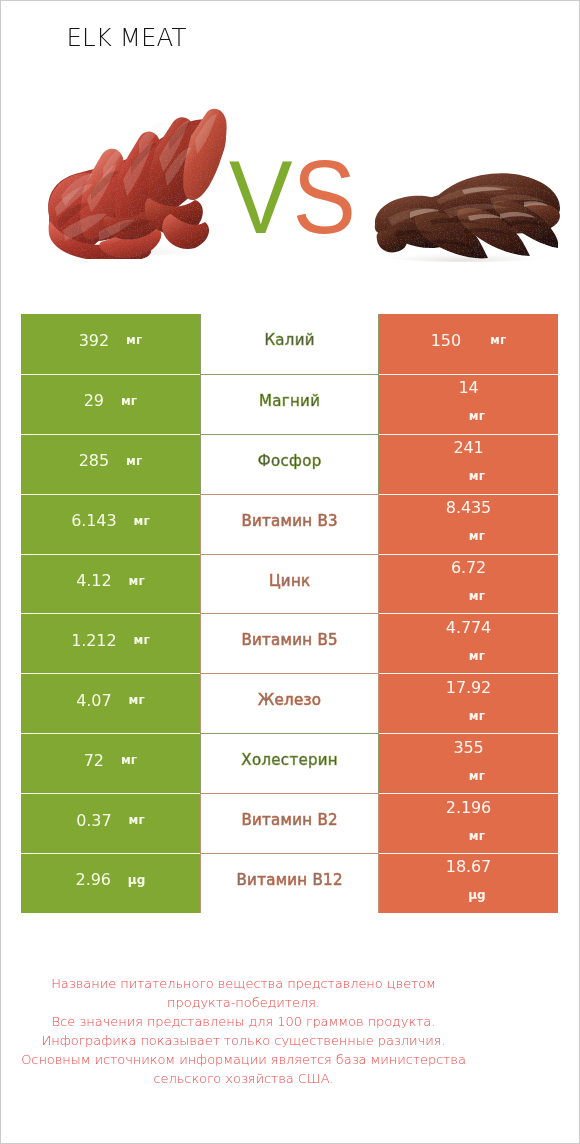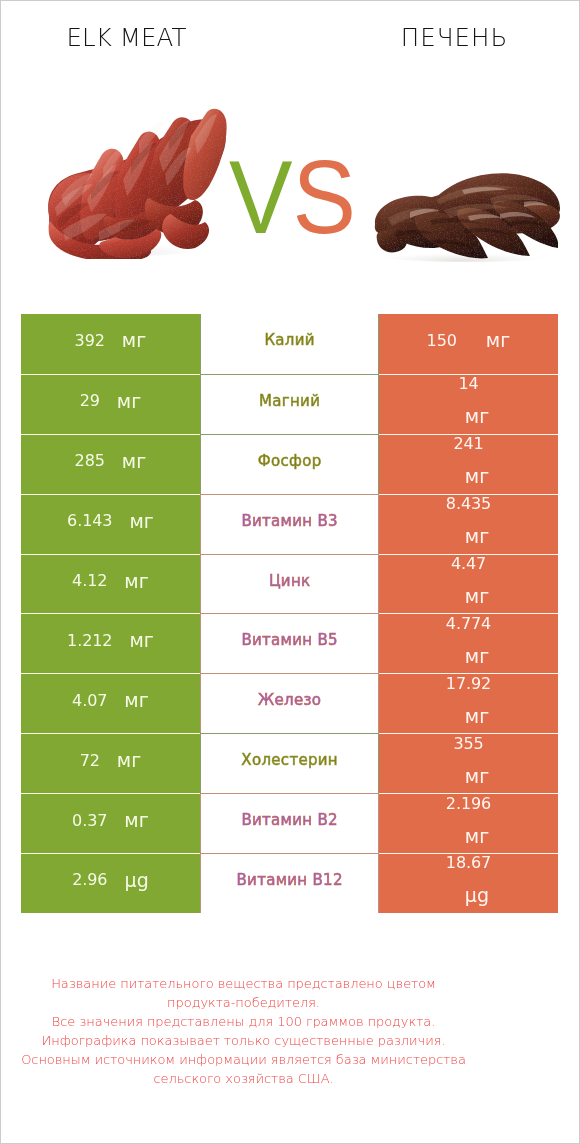--- a/index.html
+++ b/index.html
@@ -34,40 +34,39 @@
   .cell{height:100%;display:flex;align-items:center;justify-content:center;box-sizing:border-box;padding-bottom:7px;}
   .cell>span{display:inline-block;transform:translateZ(0);}
   .cell-left{width:179px;background:#81A832;color:#F6FBE8;}
   .cell-right{width:179px;background:#E06C49;color:#FFF6F1;gap:12px;}
   .cell-mid{width:179px;background:#FFFFFF;font-weight:400;font-size:15px;letter-spacing:0.3px;text-indent:0.3px;
             border-left-width:1px;border-left-style:solid;border-right-width:1px;border-right-style:solid;
             border-top-width:0;box-sizing:border-box;}
   .row + .row .cell-left{border-top:1.6px solid #FBFEE2;}
   .row + .row .cell-right{border-top:1.6px solid #FFF6EE;flex-direction:column;}
   .row + .row .cell-mid{border-top-width:1px;border-top-style:solid;}
-  .win-green .cell-mid{color:#a16207;border-color:#8B9C6C;-webkit-text-stroke:0.62px #7FA43A;}
-  .win-orange .cell-mid{color:#8b5cf6;border-color:#C29179;-webkit-text-stroke:0.62px #CC6843;}
+  .win-green .cell-mid{color:#404040;border-color:#8B9C6C;-webkit-text-stroke:0.62px #7FA43A;}
+  .win-orange .cell-mid{color:#737373;border-color:#C29179;-webkit-text-stroke:0.62px #CC6843;}
   .val{font-size:16px;font-weight:400;letter-spacing:-0.1px;}
-  .unit{font-size:19px;font-weight:400;margin-left:17px;letter-spacing:.1px;}
+  .unit{font-size:12px;font-weight:700;margin-left:17px;letter-spacing:.1px;}
 
   
   .footer{position:absolute;left:0;top:974px;width:487px;text-align:center;
           font-size:13px;font-weight:300;line-height:19px;color:#ef4444;letter-spacing:-.05px;}
   .footer div{white-space:nowrap;}
 </style>
 </head>
 <body>
 
 <div class="page">
 
   <div class="edge"></div>
 
   <div class="titles">
     <div class="title title-left">ELK MEAT</div>
-    <div class="title title-right">ПЕЧЕНЬ</div>
   </div>
 
   <div class="hero">
     <div class="hero-img hero-left">
       <svg viewBox="0 0 185 155" width="185" height="155" aria-hidden="true">
         <defs>
           <radialGradient id="mshadow" cx="44%" cy="84%" r="58%">
             <stop offset="0%" stop-color="#a8a8a8" stop-opacity=".30"></stop>
             <stop offset="56%" stop-color="#d2d2d2" stop-opacity=".14"></stop>
             <stop offset="100%" stop-color="#ffffff" stop-opacity="0"></stop>
@@ -362,21 +361,21 @@
       </div>
       <div class="row win-orange">
         <div class="cell cell-left">
           <span class="val">4.12</span>
           <span class="unit">мг</span>
         </div>
         <div class="cell cell-mid">
           <span>Цинк</span>
         </div>
         <div class="cell cell-right">
-          <span class="val">4.47</span>
+          <span class="val">6.72</span>
           <span class="unit">мг</span>
         </div>
       </div>
       <div class="row win-orange">
         <div class="cell cell-left">
           <span class="val">1.212</span>
           <span class="unit">мг</span>
         </div>
         <div class="cell cell-mid">
           <span>Витамин B5</span>

